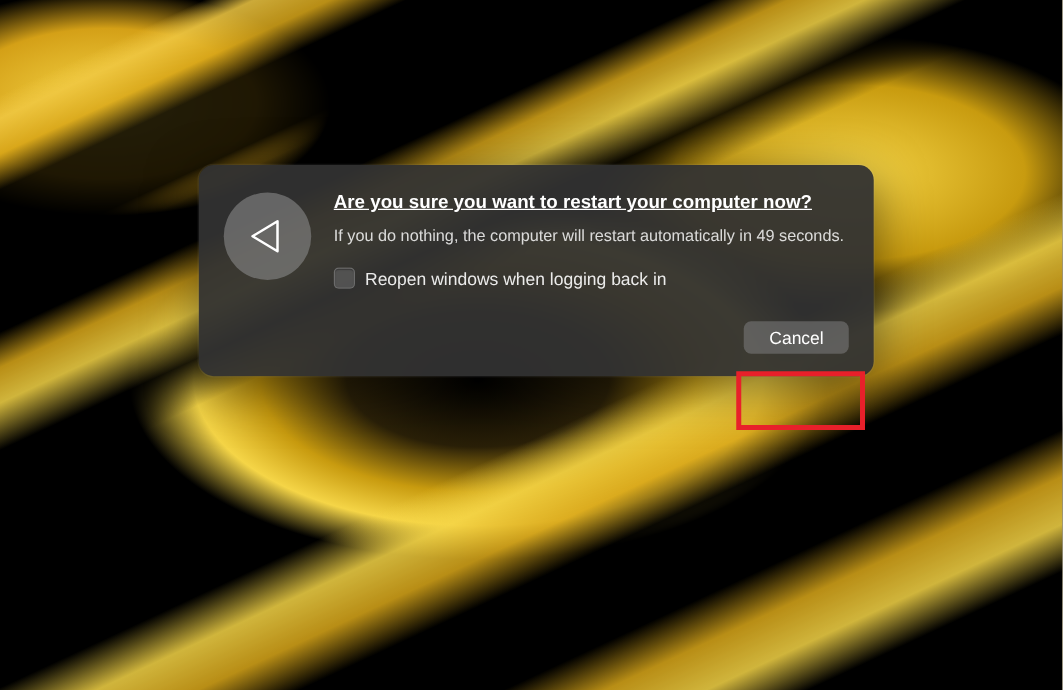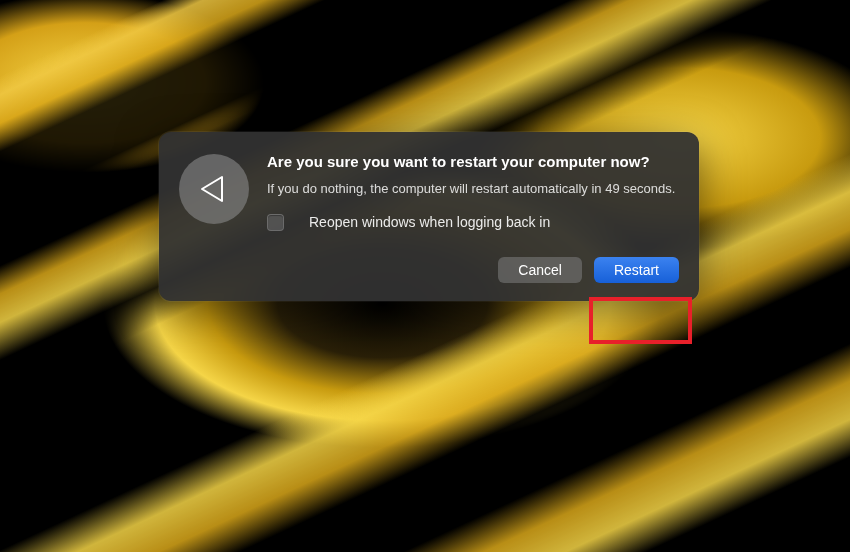--- a/index.html
+++ b/index.html
@@ -78,32 +78,34 @@
       flex: 1;
       color: #fff;
     }
     
     .dialog-title {
       font-size: 15px;
       font-weight: 700;
       line-height: 1.35;
       margin-bottom: 8px;
       color: #fff;
+      text-decoration: underline;
     }
     
     .dialog-message {
       font-size: 13px;
       line-height: 1.4;
       color: rgba(255,255,255,0.82);
       margin-bottom: 16px;
     }
     
     .checkbox-row {
       display: flex;
-      gap: 25px;
+      align-items: center;
+      gap: 8px;
       margin-bottom: 26px;
     }
     
     .checkbox {
       width: 17px;
       height: 17px;
       border-radius: 4px;
       background: rgba(90,90,90,0.8);
       border: 0.5px solid rgba(255,255,255,0.15);
       box-shadow: inset 0 1px 1px rgba(0,0,0,0.3);
@@ -165,18 +167,17 @@
   </div>
   <div class="dialog-content">
     <div class="dialog-title">Are you sure you want to restart your computer now?</div>
     <div class="dialog-message">If you do nothing, the computer will restart automatically in 49 seconds.</div>
     <div class="checkbox-row">
       <div class="checkbox"></div>
       <div class="checkbox-label">Reopen windows when logging back in</div>
     </div>
     <div class="button-row">
       <button class="btn btn-cancel">Cancel</button>
-      <button class="btn btn-restart">Restart</button>
     </div>
   </div>
 </div>
 
 <div class="highlight-box"></div>
 
 </body></html>

